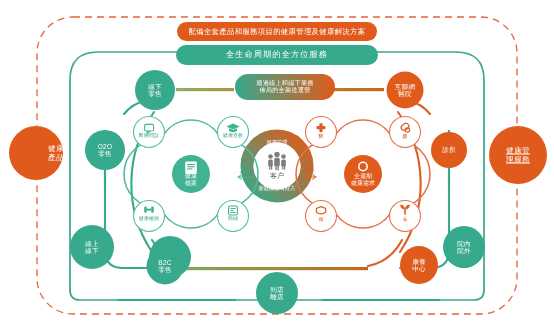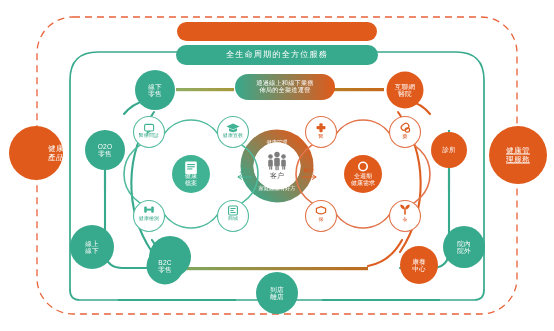--- a/index.html
+++ b/index.html
@@ -210,20 +210,21 @@
       <circle cx="165" cy="266" r="18.5" fill="#37A98C"></circle>
       <circle cx="419" cy="265" r="19" fill="#E05A1B"></circle>
       <circle cx="277" cy="293" r="21" fill="#37A98C"></circle>
 
       <circle cx="36" cy="153" r="27" fill="#E05A1B"></circle>
       <circle cx="518" cy="155" r="29" fill="#E05A1B"></circle>
       <circle cx="92" cy="247" r="22" fill="#37A98C"></circle>
     </g>
   </svg>
 
+  <div class="lbl c pill-top-txt" style="left:277px;top:32px;width:196px;">配備全套產品和服務項目的健康管理及健康解決方案</div>
 
   <div class="lbl c pill-green-txt" style="left:277px;top:55px;width:198px;">全生命周期的全方位服務</div>
 
   <div class="lbl c pill-mid-txt" style="left:285px;top:87px;width:96px;">通過線上和線下業務
 佈局的全渠道運營</div>
 
   <div class="lbl c node-txt-lg" style="left:36px;top:153px;width:72px;padding-left:40px;">健康
 產品</div>
 
   <div class="lbl c node-txt-lg" style="left:518px;top:155px;width:58px;text-decoration:underline;">健康管

